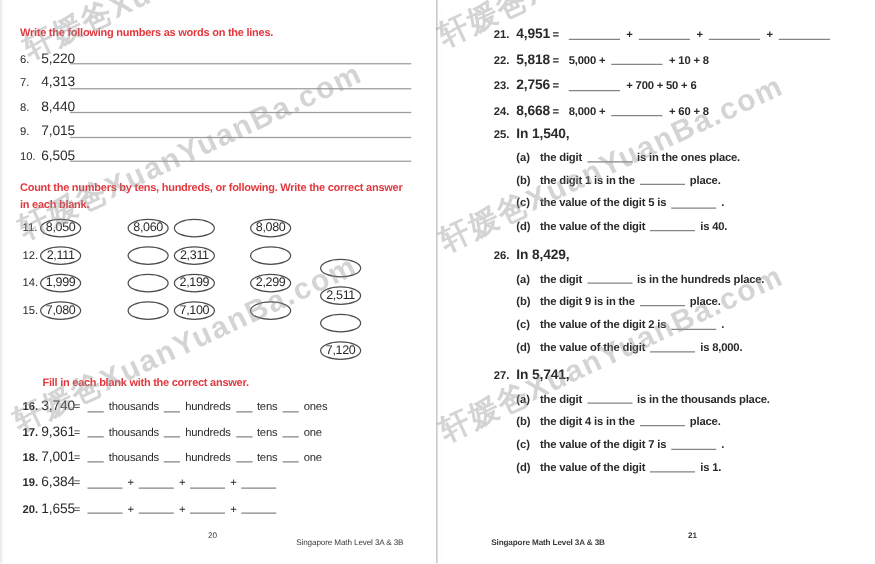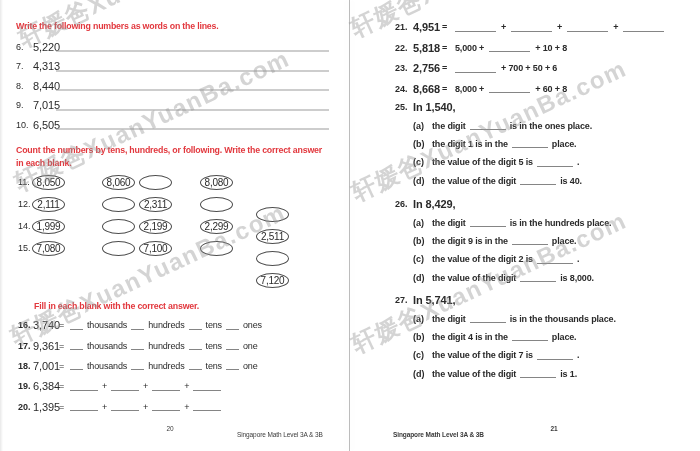--- a/index.html
+++ b/index.html
@@ -231,21 +231,21 @@
             <span class="seg-text">+</span>
             <span class="blank b-md"></span>
             <span class="seg-text">+</span>
             <span class="blank b-md"></span>
             <span class="seg-text">+</span>
             <span class="blank b-md"></span>
           </span>
         </div>
         <div class="fill-row">
           <span class="num">20.</span>
-          <span class="val">1,395</span>
+          <span class="val">1,655</span>
           <span class="eq">=</span>
           <span class="parts">
             <span class="blank b-md"></span>
             <span class="seg-text">+</span>
             <span class="blank b-md"></span>
             <span class="seg-text">+</span>
             <span class="blank b-md"></span>
             <span class="seg-text">+</span>
             <span class="blank b-md"></span>
           </span>

